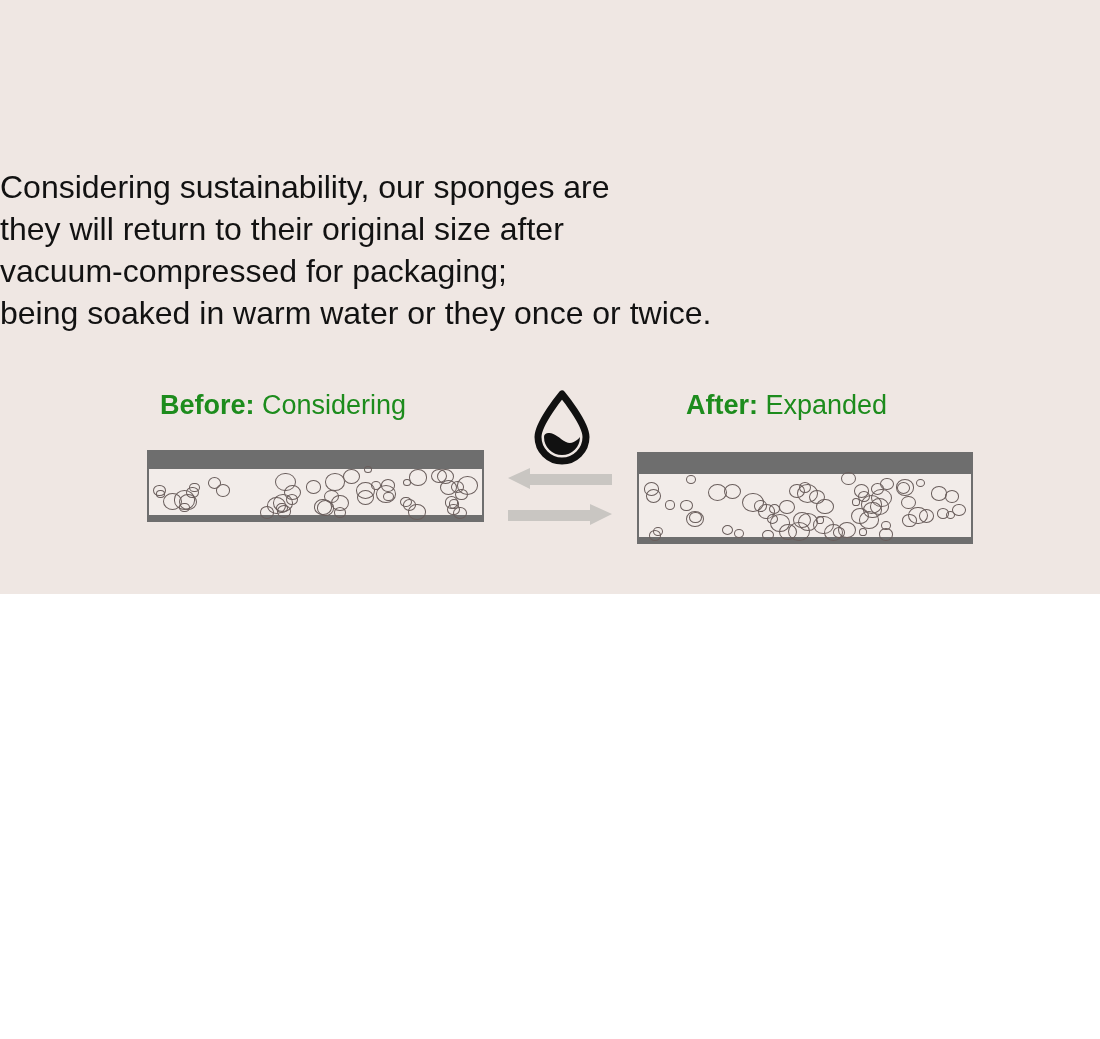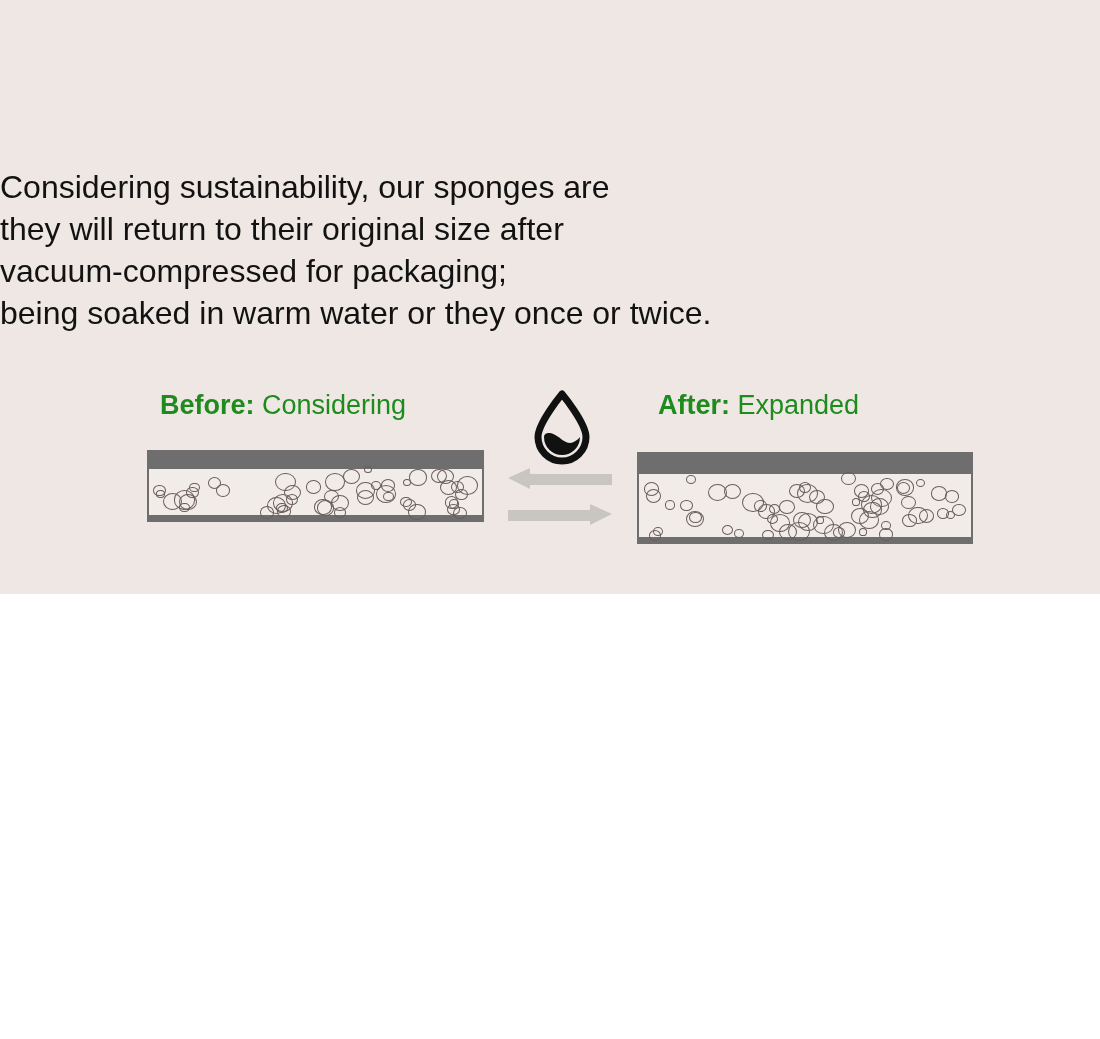--- a/index.html
+++ b/index.html
@@ -61,21 +61,21 @@
 
   .cmp-label {
     position: absolute;
     font-family: "Liberation Sans", sans-serif;
     font-size: 27px;
     color: #1d8c1d;
     white-space: nowrap;
   }
   .cmp-label .strong { font-weight: bold; }
   .cmp-label.before { left: 160px; top: 0px; }
-  .cmp-label.after  { left: 658px; top: 0px; }
+  .cmp-label.after  { left: 686px; top: 0px; }
 
   
   .sponge-block {
     position: absolute;
     box-sizing: border-box;
     border: 2px solid #6e6e6e;
     background: #f2ece9;
     overflow: hidden;
   }
   .sponge-block .cap {

